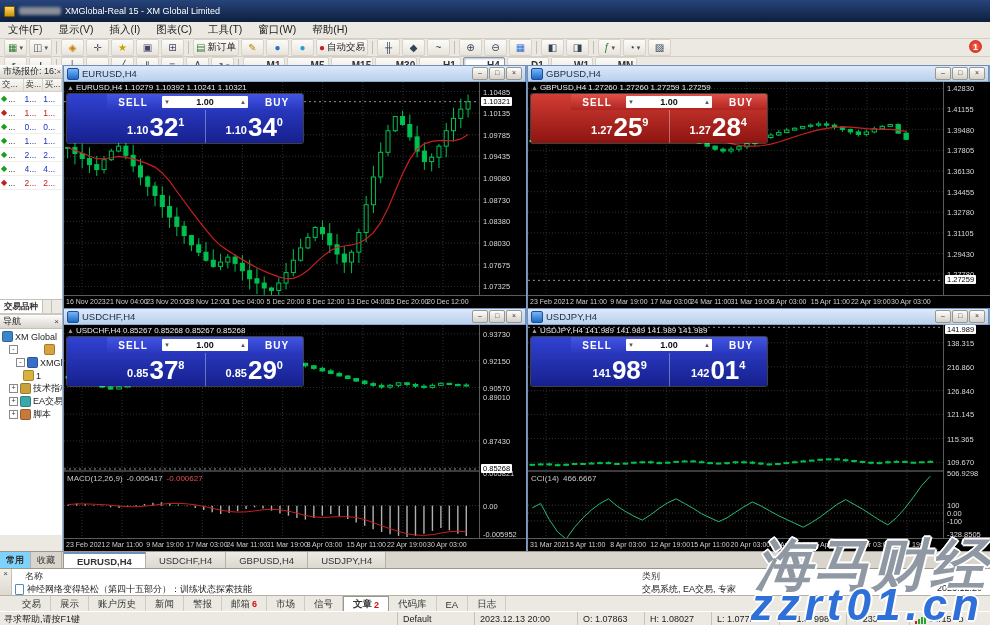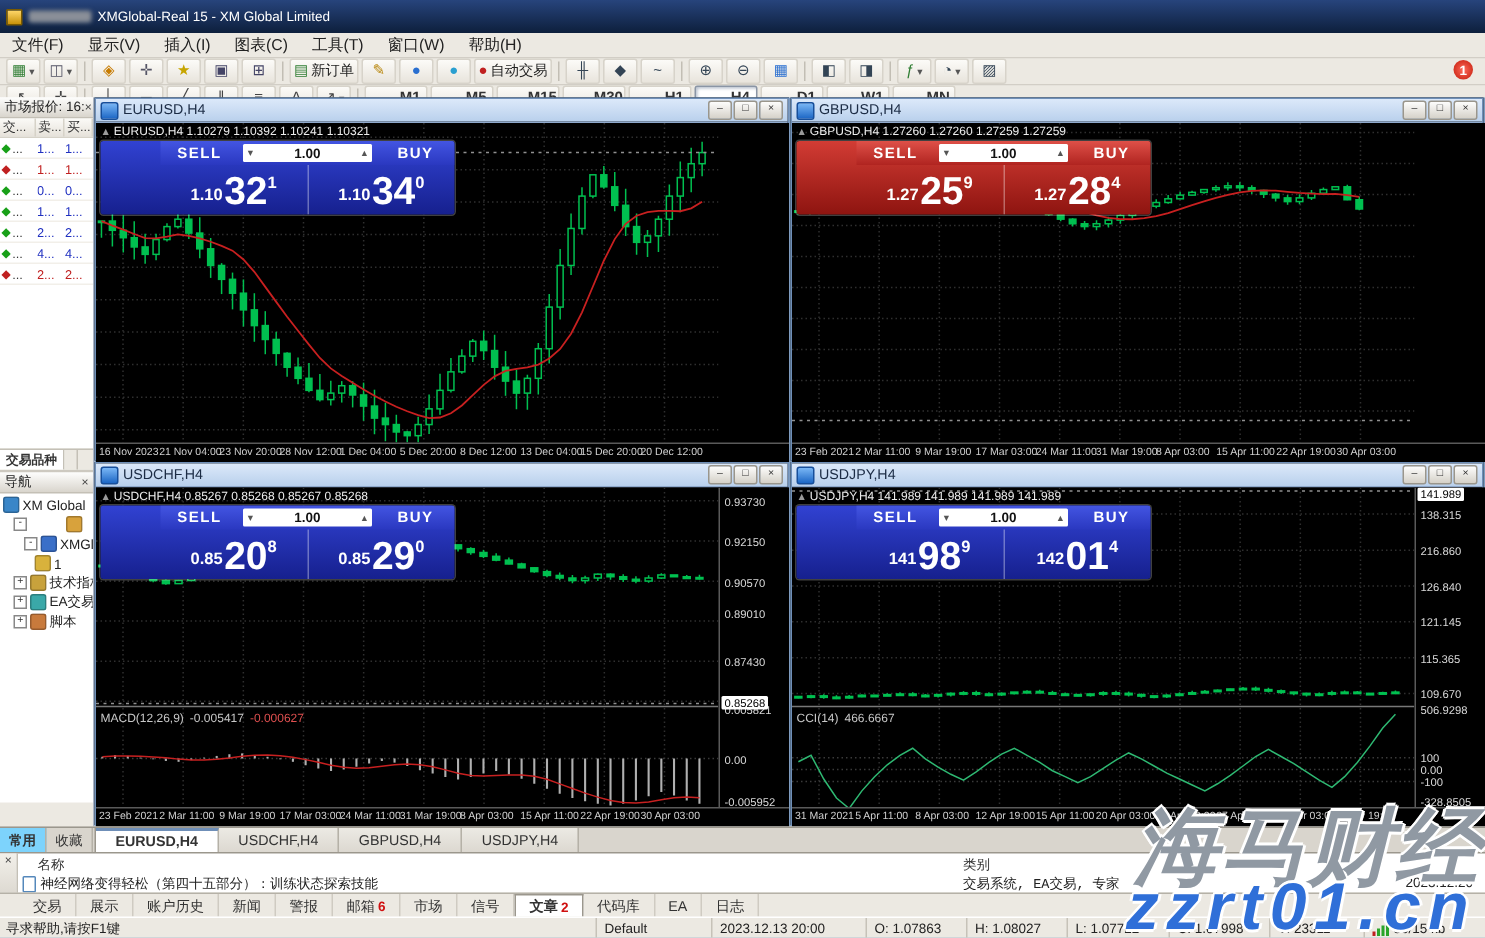--- a/index.html
+++ b/index.html
@@ -520,20 +520,33 @@
             <rect x="380.234649122807" y="48.720461095101044" width="4.004385964912281" height="15.417867435158186" fill="#000" stroke="#00c050" stroke-width="1"></rect>
             <line x1="389.5175438596491" y1="25.629141713025966" x2="389.5175438596491" y2="59.50830346806439" stroke="#00c050" stroke-width="1"></line>
             <rect x="387.51535087719293" y="36.386167146974216" width="4.004385964912281" height="12.334293948126827" fill="#000" stroke="#00c050" stroke-width="1"></rect>
             <line x1="396.79824561403507" y1="16.55988899830478" x2="396.79824561403507" y2="46.234459919250625" stroke="#00c050" stroke-width="1"></line>
             <rect x="394.7960526315789" y="27.13544668587875" width="4.004385964912281" height="9.250720461095465" fill="#000" stroke="#00c050" stroke-width="1"></rect>
             <line x1="404.07894736842104" y1="12.553634130578114" x2="404.07894736842104" y2="35.472164872967134" stroke="#00c050" stroke-width="1"></line>
             <rect x="402.0767543859649" y="19.734870317003473" width="4.004385964912281" height="7.400576368875278" fill="#000" stroke="#00c050" stroke-width="1"></rect>
             <polyline points="3.6403508771929824,65.37175792507178 10.921052631578947,68.45533141210451 18.20175438596491,71.12776176753171 25.482456140350877,74.00576368876098 32.76315789473684,76.71930835734885 40.04385964912281,76.88376560999025 47.324561403508774,75.76780568135013 54.60526315789474,74.31412103746479 61.8859649122807,75.31628242074913 69.16666666666667,76.8580691642655 76.44736842105263,79.17074927953936 83.7280701754386,81.8688760806913 91.00877192982456,85.10662824207526 98.28947368421052,90.96541786743417 105.5701754385965,99.21397694524529 112.85087719298245,109.23559077809826 120.13157894736842,119.2572046109512 127.41228070175438,129.1246397694516 134.69298245614036,138.52953890489962 141.97368421052633,147.78025936599374 149.25438596491227,156.64553314121113 156.53508771929825,163.58357348703274 163.81578947368422,168.5943804034599 171.09649122807016,173.21974063400626 178.37719298245614,177.6138328530258 185.6578947368421,181.8537463976941 192.93859649122808,185.7082132564843 200.21929824561403,189.17723342939513 207.5,192.18371757925087 214.78070175438597,194.8047550432272 222.06140350877192,196.731988472623 229.3421052631579,196.34654178674356 236.62280701754386,193.4942363112404 243.90350877192984,188.329250720462 251.18421052631578,181.3912103746404 258.46491228070175,174.6073487031714 265.7456140350877,168.902737752161 273.0263157894737,165.27953890490033 280.3070175438597,163.9690201729108 287.5877192982456,162.96685878962649 294.86842105263156,161.03962536023064 302.14912280701753,156.9538904899136 309.4298245614035,150.63256484149827 316.7105263157895,140.45677233429407 323.99122807017545,126.19524495677281 331.2719298245614,109.0043227665714 338.55263157894734,91.81340057637001 345.8333333333333,77.39769452449754 353.1140350877193,67.22190201729197 360.39473684210526,61.825648414985366 367.67543859649123,59.358789625360274 374.9561403508772,58.58789625360277 382.2368421052632,58.58789625360277 389.5175438596491,58.819164265129615 396.79824561403507,56.89193083573519 404.07894736842104,52.49783861671566 " fill="none" stroke="#c82020" stroke-width="1.2"></polyline>
             <line x1="0" y1="19.673198847262437" x2="415" y2="19.673198847262437" stroke="#909090" stroke-dasharray="2,3"></line>
           </svg>
+          <div class="paxis">
+            <span class="ptick" style="top: 5.55908px;">1.10485</span>
+            <span class="ptick" style="top: 27.1441px;">1.10135</span>
+            <span class="ptick" style="top: 48.7291px;">1.09785</span>
+            <span class="ptick" style="top: 70.3141px;">1.09435</span>
+            <span class="ptick" style="top: 92.2075px;">1.09080</span>
+            <span class="ptick" style="top: 113.793px;">1.08730</span>
+            <span class="ptick" style="top: 135.378px;">1.08380</span>
+            <span class="ptick" style="top: 156.963px;">1.08030</span>
+            <span class="ptick" style="top: 178.856px;">1.07675</span>
+            <span class="ptick" style="top: 200.441px;">1.07325</span>
+            <span class="pcur" style="top: 14.6732px;">1.10321</span>
+          </div>
           <div class="taxis">
             <span class="ttick" style="left: 2px;">16 Nov 2023</span>
             <span class="ttick" style="left: 42.1111px;">21 Nov 04:00</span>
             <span class="ttick" style="left: 82.2222px;">23 Nov 20:00</span>
             <span class="ttick" style="left: 122.333px;">28 Nov 12:00</span>
             <span class="ttick" style="left: 162.444px;">1 Dec 04:00</span>
             <span class="ttick" style="left: 202.556px;">5 Dec 20:00</span>
             <span class="ttick" style="left: 242.667px;">8 Dec 12:00</span>
             <span class="ttick" style="left: 282.778px;">13 Dec 04:00</span>
             <span class="ttick" style="left: 322.889px;">15 Dec 20:00</span>
@@ -689,20 +702,33 @@
             <rect x="352.08515306122445" y="44.37788018433184" width="4.3786734693877545" height="2.465437788018434" fill="#000" stroke="#00c050" stroke-width="1"></rect>
             <line x1="362.2357142857142" y1="42.51792771941114" x2="362.2357142857142" y2="44.682578905400504" stroke="#00c050" stroke-width="1"></line>
             <rect x="360.0463775510203" y="42.52880184331794" width="4.3786734693877545" height="1.8490783410139002" fill="#000" stroke="#00c050" stroke-width="1"></rect>
             <line x1="370.19693877551015" y1="41.23175885087536" x2="370.19693877551015" y2="51.44731667181054" stroke="#00c050" stroke-width="1"></line>
             <rect x="368.00760204081627" y="42.52880184331794" width="4.3786734693877545" height="8.629032258064669" fill="#00c050" stroke="#00c050" stroke-width="1"></rect>
             <line x1="378.1581632653061" y1="48.94691557143542" x2="378.1581632653061" y2="58.188278223348355" stroke="#00c050" stroke-width="1"></line>
             <rect x="375.9688265306122" y="51.15783410138261" width="4.3786734693877545" height="6.163594470045943" fill="#00c050" stroke="#00c050" stroke-width="1"></rect>
             <polyline points="3.9806122448979586,58.554147465437914 11.941836734693876,57.01324884792643 19.903061224489793,55.677803379416176 27.86428571428571,54.393721198156655 35.825510204081624,53.006912442396235 43.78673469387755,51.671466973886254 51.74795918367346,50.453423304805526 59.70918367346938,49.385800691244114 67.6704081632653,47.53672235023049 75.63163265306122,46.381048387096534 83.59285714285713,45.841733870967936 91.55408163265305,45.379464285714185 99.51530612244896,44.99423963133666 107.47653061224489,44.68605990783398 115.4377551020408,44.45492511520696 123.39897959183672,44.60901497695858 131.36020408163265,44.84014976958532 139.32142857142856,45.14832949308772 147.28265306122447,45.53355414746525 155.24387755102038,46.53513824884787 163.2051020408163,48.230126728110704 171.16632653061222,50.5414746543778 179.12755102040813,53.392137096774036 187.08877551020404,56.396889400921886 195.04999999999998,59.3245967741938 203.0112244897959,61.6359447004609 210.9724489795918,63.25388824884805 218.9336734693877,64.10138248847933 226.89489795918365,64.178427419355 234.85612244897956,63.48502304147479 242.81734693877547,62.09821428571436 250.77857142857138,60.01800115207374 258.7397959183673,57.39847350230423 266.70102040816323,54.778945852534456 274.66224489795917,52.23646313364035 282.62346938775505,49.92511520737325 290.584693877551,47.84490207373263 298.54591836734687,46.30400345622114 306.5071428571428,45.30241935483851 314.46836734693875,44.91719470046098 322.42959183673463,45.14832949308745 330.39081632653057,45.91877880184306 338.3520408163265,46.61218317972327 346.3132653061224,47.07445276497702 354.2744897959183,47.38263248847942 362.2357142857142,47.305587557603474 370.19693877551015,48.07603686635963 378.1581632653061,49.30875576036871 " fill="none" stroke="#c82020" stroke-width="1.2"></polyline>
             <line x1="0" y1="198.35679723502292" x2="415" y2="198.35679723502292" stroke="#909090" stroke-dasharray="2,3"></line>
           </svg>
+          <div class="paxis">
+            <span class="ptick" style="top: 2.41014px;">1.42830</span>
+            <span class="ptick" style="top: 23.0582px;">1.41155</span>
+            <span class="ptick" style="top: 43.7062px;">1.39480</span>
+            <span class="ptick" style="top: 64.3543px;">1.37805</span>
+            <span class="ptick" style="top: 85.0023px;">1.36130</span>
+            <span class="ptick" style="top: 105.65px;">1.34455</span>
+            <span class="ptick" style="top: 126.298px;">1.32780</span>
+            <span class="ptick" style="top: 146.946px;">1.31105</span>
+            <span class="ptick" style="top: 167.594px;">1.29430</span>
+            <span class="ptick" style="top: 187.934px;">1.27780</span>
+            <span class="pcur" style="top: 193.357px;">1.27259</span>
+          </div>
           <div class="taxis">
             <span class="ttick" style="left: 2px;">23 Feb 2021</span>
             <span class="ttick" style="left: 42.1111px;">2 Mar 11:00</span>
             <span class="ttick" style="left: 82.2222px;">9 Mar 19:00</span>
             <span class="ttick" style="left: 122.333px;">17 Mar 03:00</span>
             <span class="ttick" style="left: 162.444px;">24 Mar 11:00</span>
             <span class="ttick" style="left: 202.556px;">31 Mar 19:00</span>
             <span class="ttick" style="left: 242.667px;">8 Apr 03:00</span>
             <span class="ttick" style="left: 282.778px;">15 Apr 11:00</span>
             <span class="ttick" style="left: 322.889px;">22 Apr 19:00</span>
@@ -909,21 +935,21 @@
             <line x1="385.35714285714283" y1="180.63280387326935" x2="385.35714285714283" y2="205.29941391319122" stroke="#b0b0b0" stroke-width="1.4"></line>
             <line x1="393.8265306122449" y1="180.63280387326935" x2="393.8265306122449" y2="208.66304255499875" stroke="#b0b0b0" stroke-width="1.4"></line>
             <line x1="402.2959183673469" y1="180.63280387326935" x2="402.2959183673469" y2="210.90546164953707" stroke="#b0b0b0" stroke-width="1.4"></line>
             <polyline points="4.23469387755102,179.51159432600016 12.704081632653061,178.9509895523656 21.1734693877551,178.9509895523656 29.642857142857142,179.23129193918288 38.11224489795919,179.62371528072708 46.58163265306122,180.18432005436168 55.05102040816327,181.08128769217703 63.5204081632653,181.6418924658116 71.98979591836735,181.6418924658116 80.45918367346938,181.19340864690395 88.92857142857143,180.2964410090886 97.39795918367346,179.1752314618194 105.86734693877551,178.50250573345792 114.33673469387755,178.390384778731 122.8061224489796,178.83886859763868 131.27551020408163,179.84795719018092 139.74489795918367,181.41765055635778 148.21428571428572,183.21158583198846 156.68367346938774,185.11764206234605 165.1530612244898,186.46309351906905 173.62244897959184,187.13581924743056 182.09183673469389,186.91157733797672 190.5612244897959,185.90248874543448 199.03061224489795,184.7812791981653 207.5,184.33279537925762 215.96938775510205,184.7812791981653 224.43877551020407,186.12673065488832 232.90816326530611,188.25702879469975 241.37755102040816,190.4994478892381 249.8469387755102,191.95702030068801 258.31632653061223,192.4055041195957 266.7857142857143,192.06914125541493 275.2551020408163,191.73277839123418 283.7244897959184,191.62065743650726 292.1938775510204,192.5176250743226 300.66326530612247,194.53580225940712 309.13265306122446,197.5630680370339 317.6020408163265,200.7024547693876 326.07142857142856,203.72972054701435 334.5408163265306,206.42062346046038 343.01020408163265,208.66304255499875 351.4795918367347,210.00849401172172 359.94897959183675,210.3448568759025 368.4183673469388,209.672131147541 376.8877551020408,208.10243778136413 385.35714285714283,206.75698632464113 393.8265306122449,206.30850250573346 402.2959183673469,206.75698632464113 " fill="none" stroke="#c82020" stroke-width="1"></polyline>
           </svg>
           <div class="sublbl" style="top: 149px;"><span>MACD(12,26,9)</span><span class="v1">-0.005417</span><span class="v2">-0.000627</span></div>
           <div class="paxis">
             <span class="ptick" style="top: 4.83818px;">0.93730</span>
             <span class="ptick" style="top: 31.6927px;">0.92150</span>
             <span class="ptick" style="top: 58.5471px;">0.90570</span>
-            <span class="ptick" style="top: 80px;">0.89010</span>
+            <span class="ptick" style="top: 68px;">0.89010</span>
             <span class="ptick" style="top: 111.916px;">0.87430</span>
             <span class="ptick" style="top: 138.431px;">0.85870</span>
             <span class="ptick" style="top: 144px;">0.005821</span>
             <span class="ptick" style="top: 176.633px;">0.00</span>
             <span class="ptick" style="top: 205px;">-0.005952</span>
             <span class="pcur" style="top: 139px;">0.85268</span>
           </div>
           <div class="taxis">
             <span class="ttick" style="left: 2px;">23 Feb 2021</span>
             <span class="ttick" style="left: 42.1111px;">2 Mar 11:00</span>
@@ -943,21 +969,21 @@
               <span class="tp-lot">
                 <span class="sp">▾</span>
                 <span class="lv">1.00</span>
                 <span class="sp">▴</span>
               </span>
               <span class="tp-side">BUY</span>
             </div>
             <div class="tp-prices">
               <div class="tp-price">
                 <span class="pfx">0.85</span>
-                <span class="big">20</span>
+                <span class="big">37</span>
                 <span class="sup">8</span>
               </div>
               <div class="tp-price">
                 <span class="pfx">0.85</span>
                 <span class="big">29</span>
                 <span class="sup">0</span>
               </div>
             </div>
           </div>
         </div>
@@ -1161,21 +1187,21 @@
       <span class="ctab">USDJPY,H4</span>
     </div>
 </div>
 
 <div id="terminal">
   <div id="tstrip">×</div>
   <span class="t-h" style="left:25px;">名称</span>
   <span class="t-h" style="left:642px;">类别</span>
   <span class="doc"></span>
   <span class="t-cell" style="left:27px;max-width:430px;">神经网络变得轻松（第四十五部分）：训练状态探索技能</span>
-  <span class="t-cell" style="left:642px;font-family:Liberation Mono, monospace;">交易系统, EA交易, 专家</span>
+  <span class="t-cell" style="left:642px;">交易系统, EA交易, 专家</span>
   <span class="t-cell" style="right:8px;">2023.12.20</span>
 </div>
 
 <div id="termtabs">
     <span class="ttab">
       <span>交易</span>
     </span>
     <span class="ttab">
       <span>展示</span>
     </span>

